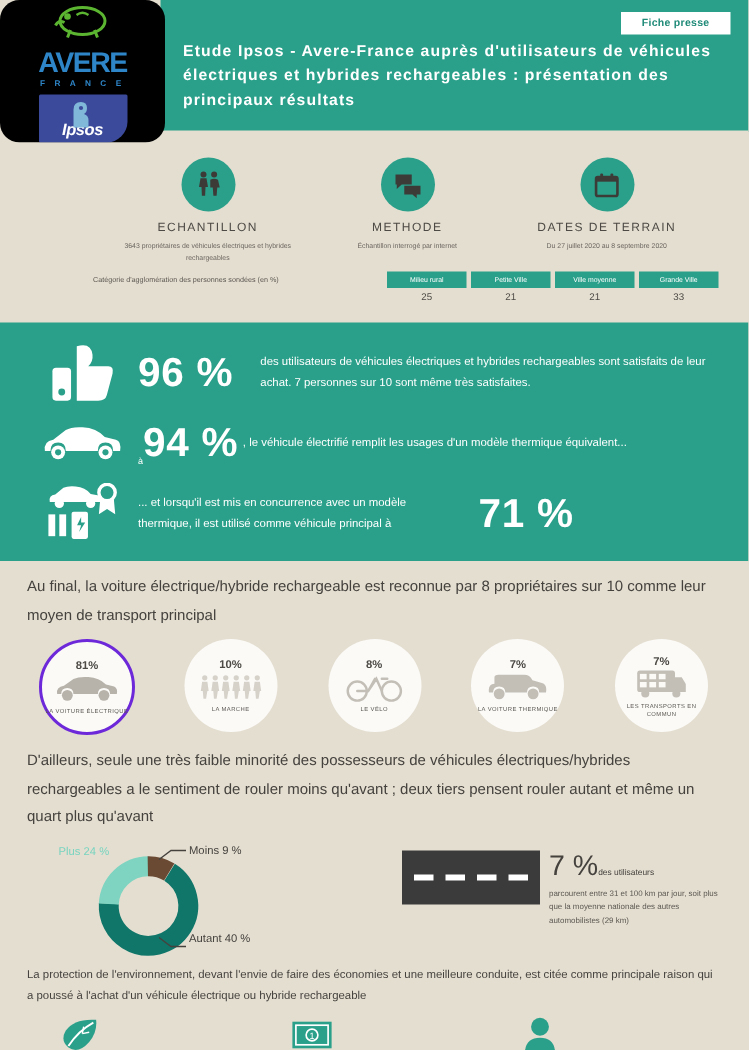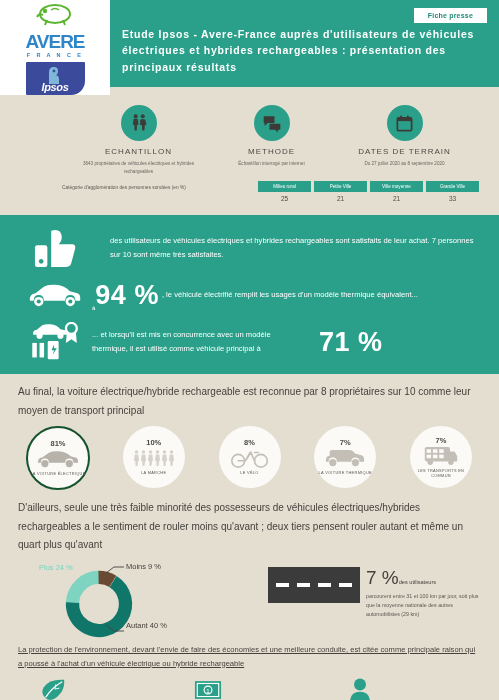--- a/index.html
+++ b/index.html
@@ -21,23 +21,24 @@
     position: absolute;
     left: 107px; top: 0; right: 0; height: 88px;
     background: #2aa08a;
   }
   .header-green:after {
     content:""; position:absolute; left:0; bottom:-7px; width:100%; height:8px;
     background:#e4ded0;
   }
   .logo-box {
     position: absolute; left: 0; top: 0; width: 110px; height: 95px;
-    background: #ffffff;
+    background: #000000;
     display: flex; flex-direction: column; align-items: center; justify-content: flex-start;
     padding-top: 2px;
+    border-radius: 13px;
   }
   .avere-logo { width: 76px; text-align: center; }
   .avere-word {
     font-family: "Liberation Sans", sans-serif;
     font-size: 19px; font-weight: bold; color: #2e86c8; letter-spacing: -1px;
     line-height: 1;
   }
   .avere-sub {
     font-size: 5.5px; letter-spacing: 2.4px; color: #2e86c8; font-weight: bold;
     margin-top: 1px;
@@ -126,21 +127,21 @@
     display: flex; justify-content: space-between;
     padding: 6px 14px 0;
   }
   .circ-wrap { width: 88px; text-align: center; }
   .circ {
     width: 62px; height: 62px; border-radius: 50%;
     background: #fbfaf7; margin: 0 auto;
     display: flex; flex-direction: column; align-items: center; justify-content: center;
     position: relative;
   }
-  .circ.primary { border: 2px solid #14532d; width: 64px; height: 64px; }
+  .circ.primary { border: 2px solid #6d28d9; width: 64px; height: 64px; }
   .circ-pct { font-size: 7.5px; font-weight: bold; color: #4d4a45; margin-bottom: 1px; }
   .circ-ico { height: 20px; display:flex; align-items:center; justify-content:center; }
   .circ-lbl {
     font-size: 3.9px; color: #5c5852; letter-spacing: 0.3px;
     line-height: 1.4; margin-top: 2px; text-transform: uppercase;
   }
 
   
   .mid-section { display: flex; padding: 4px 18px 0; }
   .donut-side { flex: 0 0 250px; position: relative; height: 78px; }
@@ -166,21 +167,20 @@
   }
   .lbl-autant {
     position: absolute; left: 108px; top: 62px;
     font-size: 7.5px; color: #45423e;
   }
 
   
   .reasons-text {
     font-size: 7.6px; color: #45423e; line-height: 1.85;
     padding: 6px 18px 0;
-    text-decoration: underline;
   }
   .reasons {
     display: flex; padding: 6px 18px 0;
   }
   .reason { flex: 1; }
   .reason-ico { height: 26px; display: flex; align-items: center; padding-left: 22px; }
   .reason-row { margin-top: 6px; padding-left: 8px; }
   .reason-pct { font-size: 9.5px; color: #45423e; }
   .reason-lbl { font-size: 5.8px; color: #45423e; }
 </style>
@@ -282,20 +282,21 @@
 <div class="green-block">
 
   <div class="gr-row">
     <div class="gr-icon">
       <svg width="46" height="42" viewBox="0 0 48 44" fill="#ffffff">
         <path d="M20 4 Q30 1 31 10 Q31.5 15 28 18 L42 18 Q46 18 45 23 L41 38 Q40 42 35 42 L20 42 Z"></path>
         <rect x="3" y="19" width="13" height="23" rx="2.5"></rect>
         <circle cx="9.5" cy="36" r="2.4" fill="#2aa08a"></circle>
       </svg>
     </div>
+    <div class="gr-big">96 %</div>
     <div class="gr-text" style="flex:1;margin-left:18px;">des utilisateurs de véhicules électriques et hybrides  rechargeables sont satisfaits de leur achat. 7 personnes sur 10 sont même très satisfaites.</div>
   </div>
 
   <div class="gr-row">
     <div class="gr-icon">
       <svg width="56" height="26" viewBox="0 0 60 28">
         <path d="M3 19 Q2 12 9 11 L18 4 Q22 1.5 30 2 Q40 2.5 46 9 L54 11 Q58 12 57 19 L52 19 Q52 13 46.5 13 Q41 13 41 19 L18 19 Q18 13 12.5 13 Q7 13 7 19 Z" fill="#ffffff"></path>
         <circle cx="12.5" cy="20" r="5" fill="#ffffff"></circle>
           <circle cx="12.5" cy="20" r="2.2" fill="#2aa08a"></circle>
         <circle cx="46.5" cy="20" r="5" fill="#ffffff"></circle>

